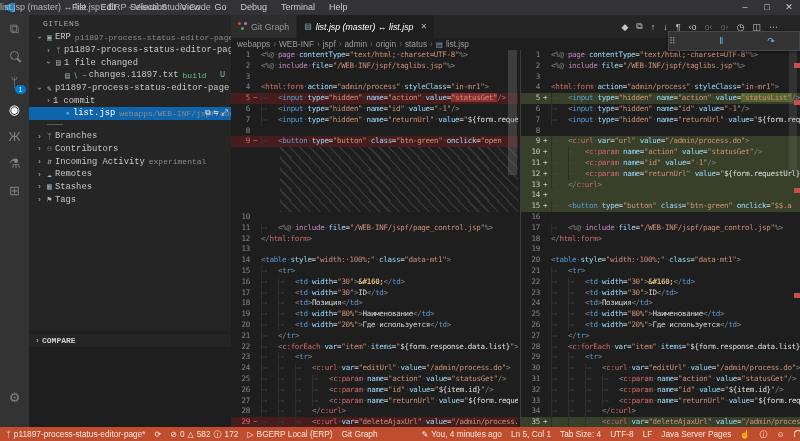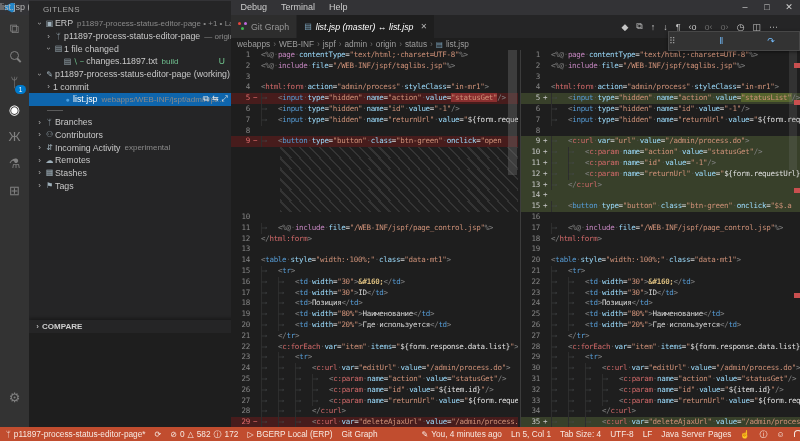--- a/index.html
+++ b/index.html
@@ -18,21 +18,21 @@
   #activitybar{left:0;top:15px;width:29px;height:412px;background:#333333;}
   .ab-item{position:relative;width:29px;height:27px;display:flex;align-items:center;justify-content:center;
      color:#818181;font-size:13px;}
   .ab-item.active{color:#ffffff;}
   .ab-badge{position:absolute;right:3px;bottom:2px;min-width:9px;height:9px;border-radius:5px;background:#007acc;
      color:#fff;font-size:6.5px;line-height:9px;text-align:center;padding:0 1px;}
   .mag{width:7px;height:7px;border:1.5px solid currentColor;border-radius:50%;position:relative;}
   .mag::after{content:"";position:absolute;width:1.5px;height:5px;background:currentColor;left:7px;top:6px;transform:rotate(-45deg);}
   #ab-bottom{position:absolute;left:0;bottom:16px;width:29px;}
   
-  #sidebar{left:29px;top:1px;width:202px;height:332px;background:#252526;overflow:hidden;}
+  #sidebar{left:29px;top:15px;width:202px;height:332px;background:#252526;overflow:hidden;font-family:Liberation Mono, monospace;}
   #sb-title{padding:4px 0 3px 14px;font-size:8px;color:#a8a8a8;letter-spacing:.4px;}
   .sb-section{height:13px;line-height:13px;background:#2c2c2d;font-size:8px;font-weight:bold;color:#cfcfcf;
       padding-left:4px;display:flex;align-items:center;letter-spacing:.3px;}
   .tree-row{position:relative;height:12.7px;display:flex;align-items:center;font-size:8.8px;color:#c8c8c8;
       white-space:nowrap;overflow:hidden;}
   .tree-row.selected{background:#0e65ac;color:#ffffff;}
   .chev{display:inline-block;width:9px;text-align:center;color:#b0b0b0;font-size:8px;flex:none;}
   .chev.open{transform:rotate(90deg);}
   .t-icon{display:inline-block;width:11px;text-align:center;font-size:8px;color:#9fb0ba;flex:none;}
   .t-icon.blue{color:#4da0e0;font-size:7px;}

